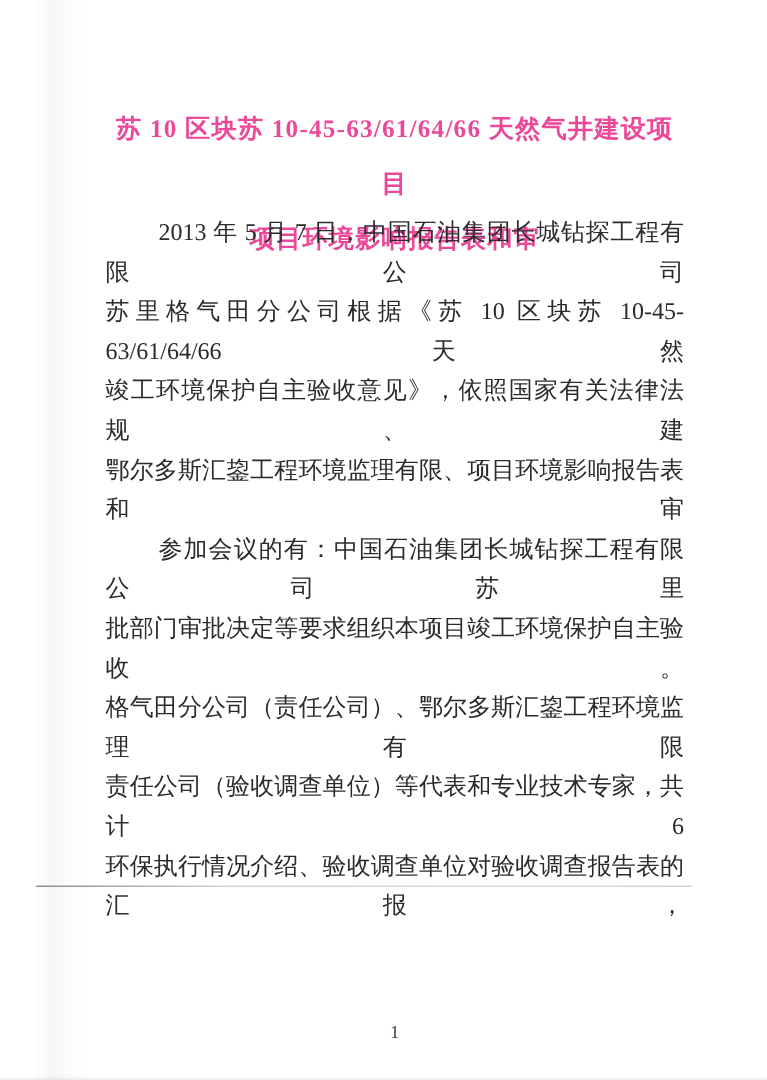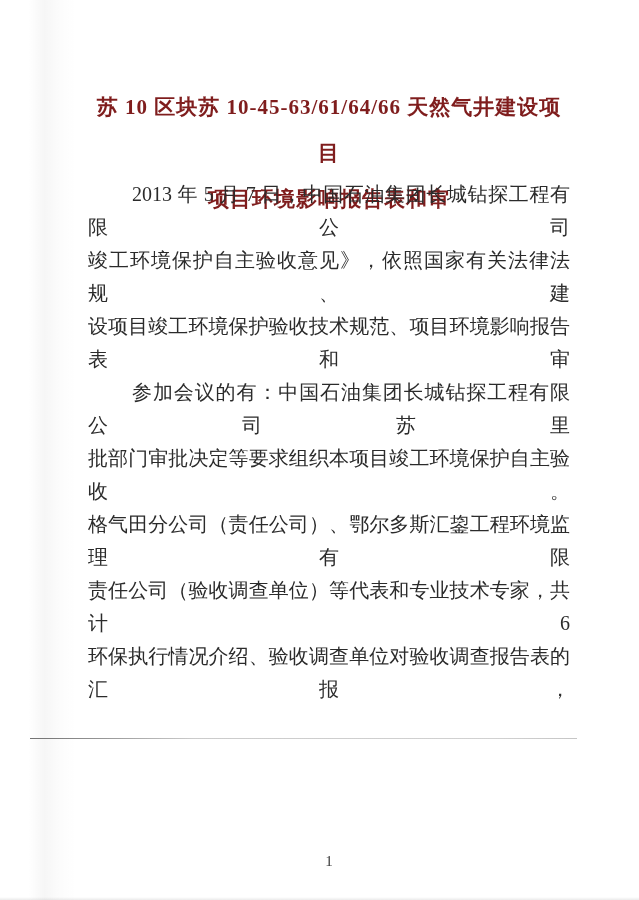--- a/index.html
+++ b/index.html
@@ -58,21 +58,21 @@
   .title-block {
     position: absolute;
     top: 84px;
     left: 88px;
     width: 482px;
     text-align: center;
     font-weight: bold;
     font-size: 21px;
     line-height: 46px;
     letter-spacing: 1px;
-    color: #7f1d1d;
+    color: #ec4899;
   }
   .body-block {
     position: absolute;
     top: 178px;
     left: 88px;
     width: 482px;
     font-size: 20px;
     line-height: 33px;
     color: #2b2b2b;
   }
@@ -105,22 +105,23 @@
 
   <div class="left-streak"></div>
 
   <div class="title-block">
     <div class="title-line">苏 10 区块苏 10-45-63/61/64/66 天然气井建设项目</div>
     <div class="title-line">项目环境影响报告表和审</div>
   </div>
 
   <div class="body-block">
     <div class="line indent just">2013 年 5 月 7 日，中国石油集团长城钻探工程有限公司</div>
+    <div class="line just">苏里格气田分公司根据《苏 10 区块苏 10-45-63/61/64/66 天然</div>
     <div class="line just">竣工环境保护自主验收意见》，依照国家有关法律法规、建</div>
-    <div class="line just">设项目竣工环境保护验收技术规范、项目环境影响报告表和审</div>
+    <div class="line just">鄂尔多斯汇鋆工程环境监理有限、项目环境影响报告表和审</div>
     <div class="line indent just">参加会议的有：中国石油集团长城钻探工程有限公司苏里</div>
     <div class="line just">批部门审批决定等要求组织本项目竣工环境保护自主验收。</div>
     <div class="line just">格气田分公司（责任公司）、鄂尔多斯汇鋆工程环境监理有限</div>
     <div class="line just">责任公司（验收调查单位）等代表和专业技术专家，共计 6</div>
     <div class="line just">环保执行情况介绍、验收调查单位对验收调查报告表的汇报，</div>
 
   </div>
 
   <div class="scan-line"></div>
 

